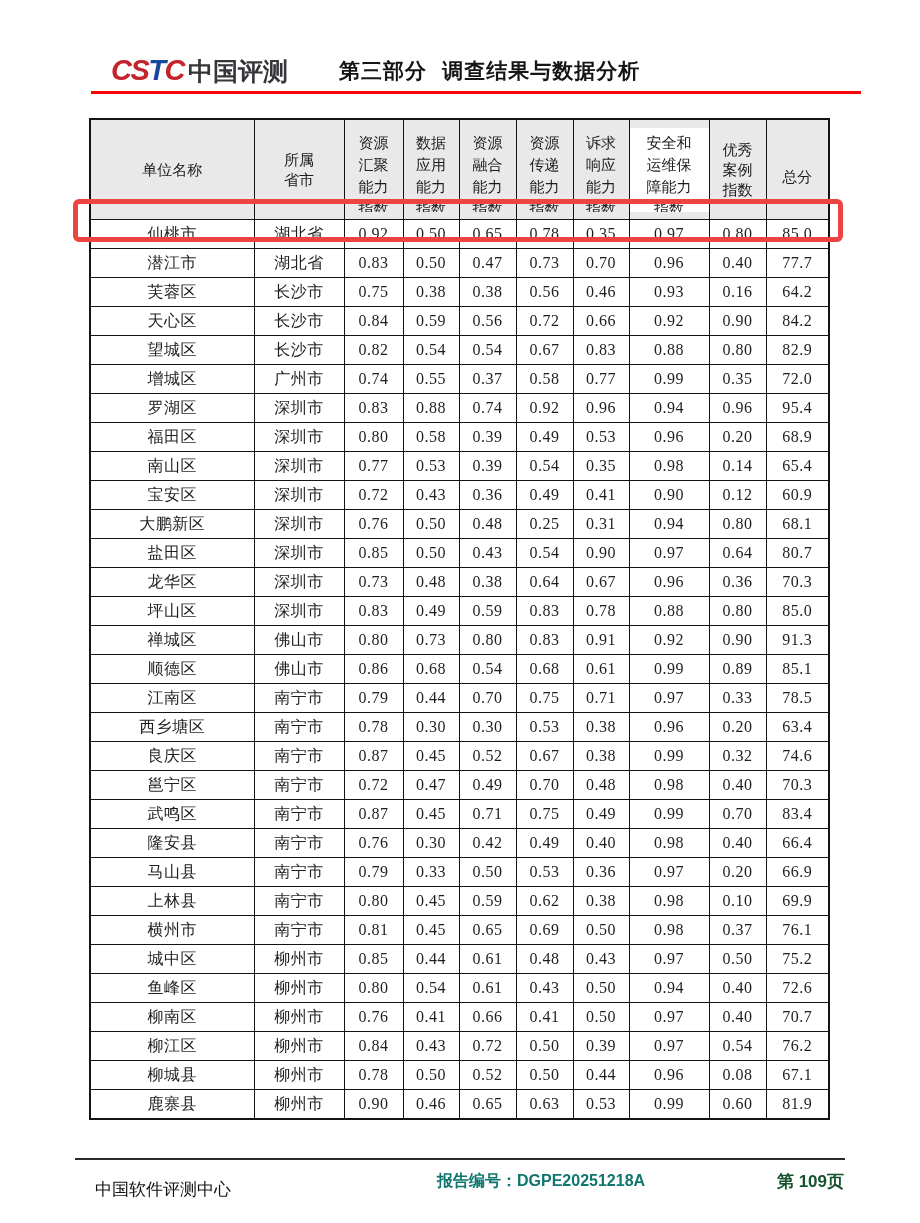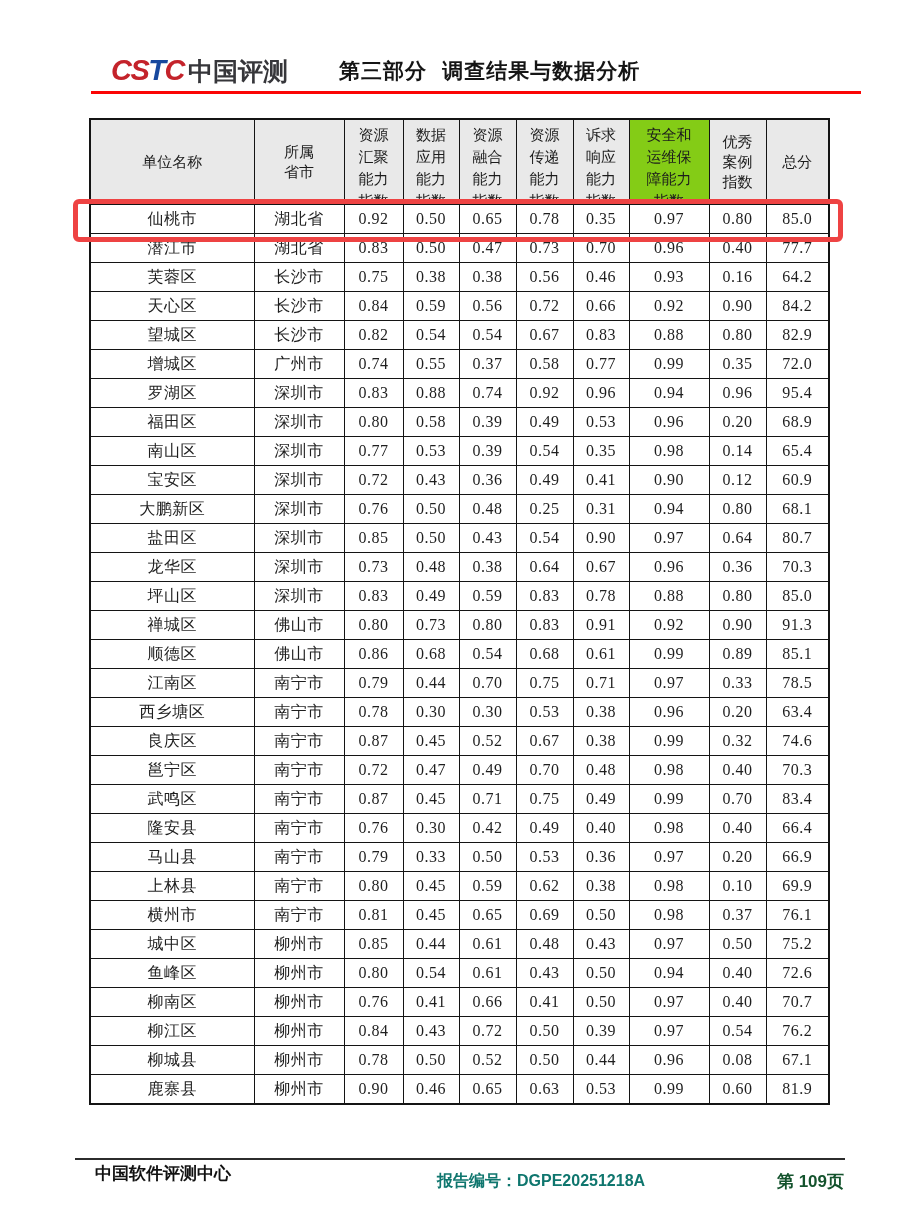--- a/index.html
+++ b/index.html
@@ -43,21 +43,21 @@
   }
   .highlight-box {
     position: absolute; left: -16px; top: 81px; width: 770px; height: 43px;
     border: 5px solid #ee4343; border-radius: 6px; box-sizing: border-box;
     pointer-events: none;
   }
 
   
   .doc-footer { position: absolute; top: 1158px; left: 0; width: 920px; height: 60px; }
   .f-rule { position: absolute; left: 75px; top: 0; width: 770px; height: 2px; background: #2c2c2c; }
-  .f-left  { position: absolute; left: 95px;  top: 4px; font-weight: bold; font-size: 17px; color: #111; }
+  .f-left  { position: absolute; left: 95px;  top: 20px; font-weight: normal; font-size: 17px; color: #111; }
   .f-center{ position: absolute; left: 437px; top: 13px; font-weight: bold; font-size: 16px; color: #0f766e; }
   .f-right { position: absolute; right: 76px; top: 12px; font-weight: bold; font-size: 17px; color: #14532d; }
 </style>
 </head>
 <body>
 
 <div class="page">
 
   <div class="doc-header">
     <div class="logo">
@@ -115,32 +115,32 @@
 能力
 指数</div>
             </th>
             <th>
               <div class="hcell clip" style="background: rgb(233, 233, 233);">诉求
 响应
 能力
 指数</div>
             </th>
             <th>
-              <div class="hcell clip" style="background: #84cc16;">安全和
+              <div class="hcell clip" style="background: #ffffff;">安全和
 运维保
 障能力
 指数</div>
             </th>
             <th>
               <div class="hcell" style="background: rgb(233, 233, 233);">优秀
 案例
 指数</div>
             </th>
             <th>
-              <div class="hcell" style="background: rgb(233, 233, 233);">总分</div>
+              <div class="hcell" style="background: rgb(233, 233, 233); margin-top: 15px;">总分</div>
             </th>
           </tr>
       </thead>
       <tbody id="tbody">
           <tr>
             <td>仙桃市</td>
             <td>湖北省</td>
             <td>0.92</td>
             <td>0.50</td>
             <td>0.65</td>

